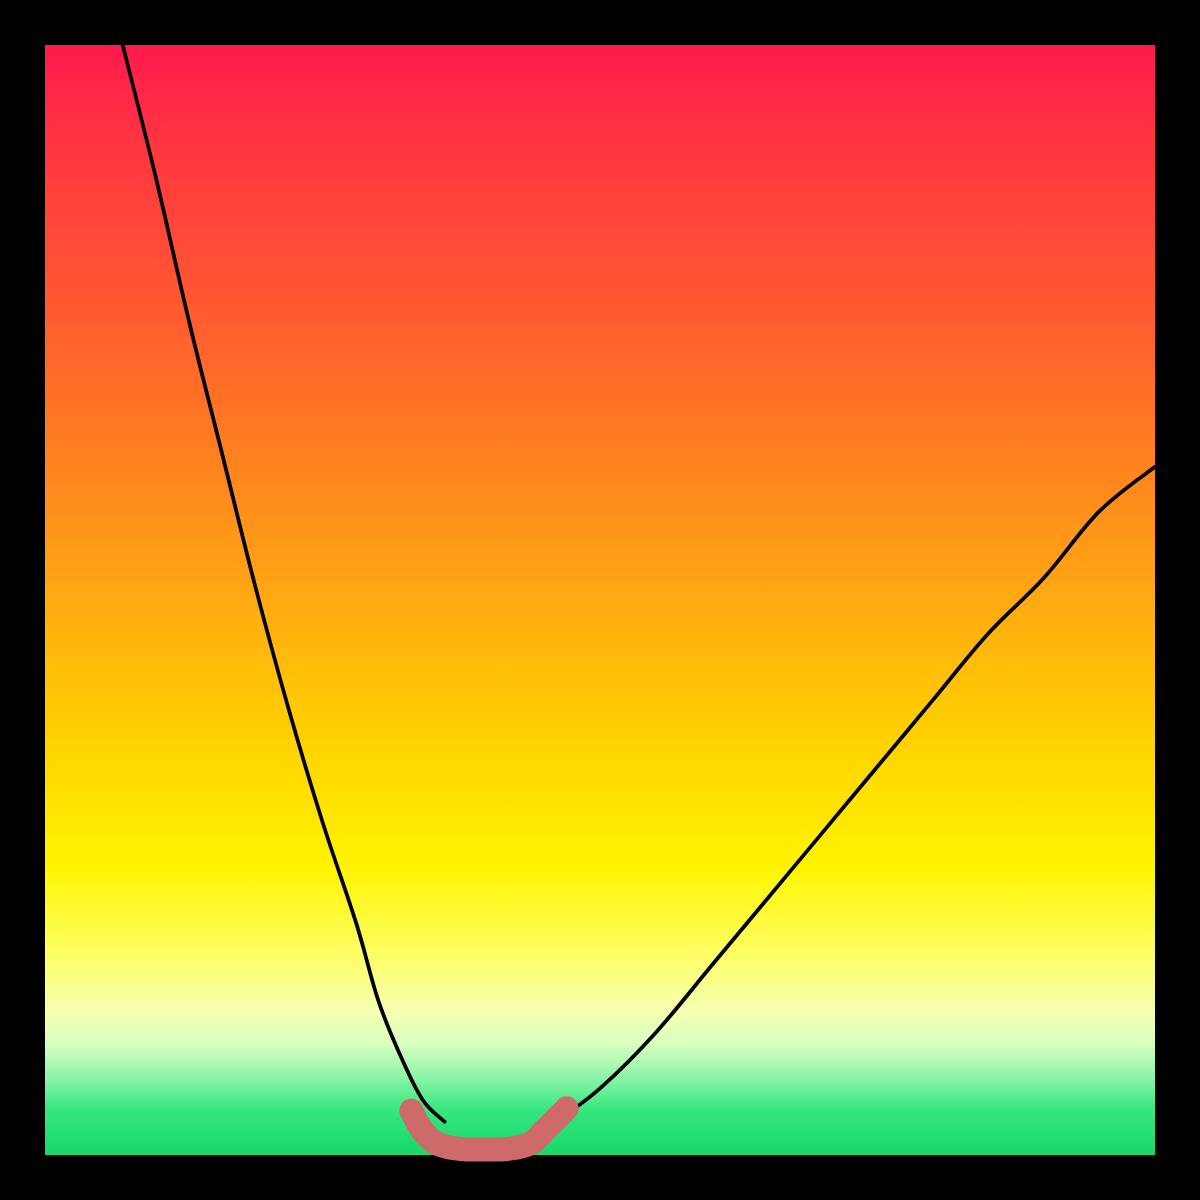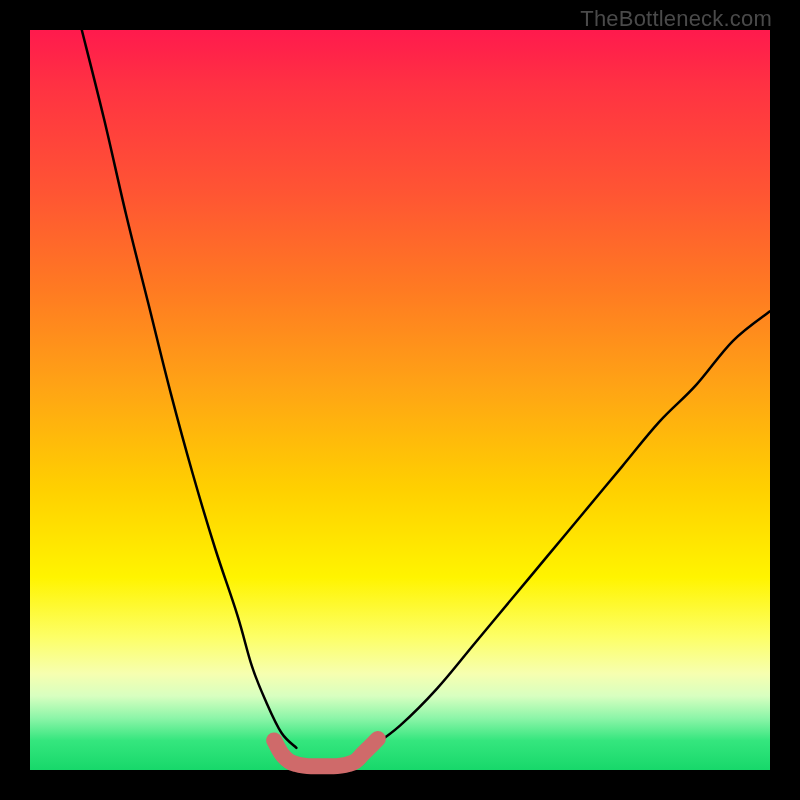--- a/index.html
+++ b/index.html
@@ -56,21 +56,20 @@
     top: 0;
     width: 740px;
     height: 740px;
     overflow: visible;
   }
 </style>
 </head>
 <body>
 
 <div class="frame">
-  <div class="watermark">TheBottleneck.com</div>
 
   <div class="plot">
     <svg class="curve" viewBox="0 0 740 740" preserveAspectRatio="none">
       <path id="left-arm-path" fill="none" stroke-width="2.5" stroke-linecap="round" d="M 51.8 0.0 C 55.8 16.0, 66.0 55.5, 74.0 88.8 C 82.0 122.1, 88.2 151.7, 96.2 185.0 C 104.2 218.3, 110.4 241.8, 118.4 273.8 C 126.4 305.8, 132.6 332.0, 140.6 362.6 C 148.6 393.2, 154.8 416.0, 162.8 444.0 C 170.8 472.0, 177.0 492.7, 185.0 518.0 C 193.0 543.3, 200.5 563.3, 207.2 584.6 C 213.9 605.9, 216.7 620.4, 222.0 636.4 C 227.3 652.4, 231.5 661.4, 236.8 673.4 C 242.1 685.4, 246.3 695.0, 251.6 703.0 C 256.9 711.0, 263.7 715.1, 266.4 717.8" stroke="#000000"></path>
       <path id="right-arm-path" fill="none" stroke-width="2.5" stroke-linecap="round" d="M 340.4 717.8 C 345.7 713.8, 358.0 706.3, 370.0 695.6 C 382.0 684.9, 393.7 673.3, 407.0 658.6 C 420.3 643.9, 430.7 630.2, 444.0 614.2 C 457.3 598.2, 467.7 585.8, 481.0 569.8 C 494.3 553.8, 504.7 541.4, 518.0 525.4 C 531.3 509.4, 541.7 497.0, 555.0 481.0 C 568.3 465.0, 578.7 452.6, 592.0 436.6 C 605.3 420.6, 615.7 406.9, 629.0 392.2 C 642.3 377.5, 652.7 369.9, 666.0 355.2 C 679.3 340.5, 689.7 324.1, 703.0 310.8 C 716.3 297.5, 733.3 286.5, 740.0 281.2" stroke="#000000"></path>
       <path id="bump-path" fill="none" stroke-width="16" stroke-linecap="round" stroke-linejoin="round" d="M 244.2 710.4 C 245.5 712.8, 248.9 720.0, 251.6 723.7 C 254.3 727.4, 256.3 729.3, 259.0 731.1 C 261.7 733.0, 263.7 733.3, 266.4 734.1 C 269.1 734.9, 271.1 735.2, 273.8 735.6 C 276.5 736.0, 278.5 736.2, 281.2 736.3 C 283.9 736.4, 285.9 736.3, 288.6 736.3 C 291.3 736.3, 293.3 736.3, 296.0 736.3 C 298.7 736.3, 300.7 736.4, 303.4 736.3 C 306.1 736.2, 308.1 736.0, 310.8 735.6 C 313.5 735.2, 315.5 734.9, 318.2 734.1 C 320.9 733.3, 322.9 733.0, 325.6 731.1 C 328.3 729.3, 330.3 726.4, 333.0 723.7 C 335.7 721.1, 337.7 719.0, 340.4 716.3 C 343.1 713.7, 346.5 710.3, 347.8 708.9" stroke="#cf6a6a"></path>
     </svg>
   </div>
 </div>
 

